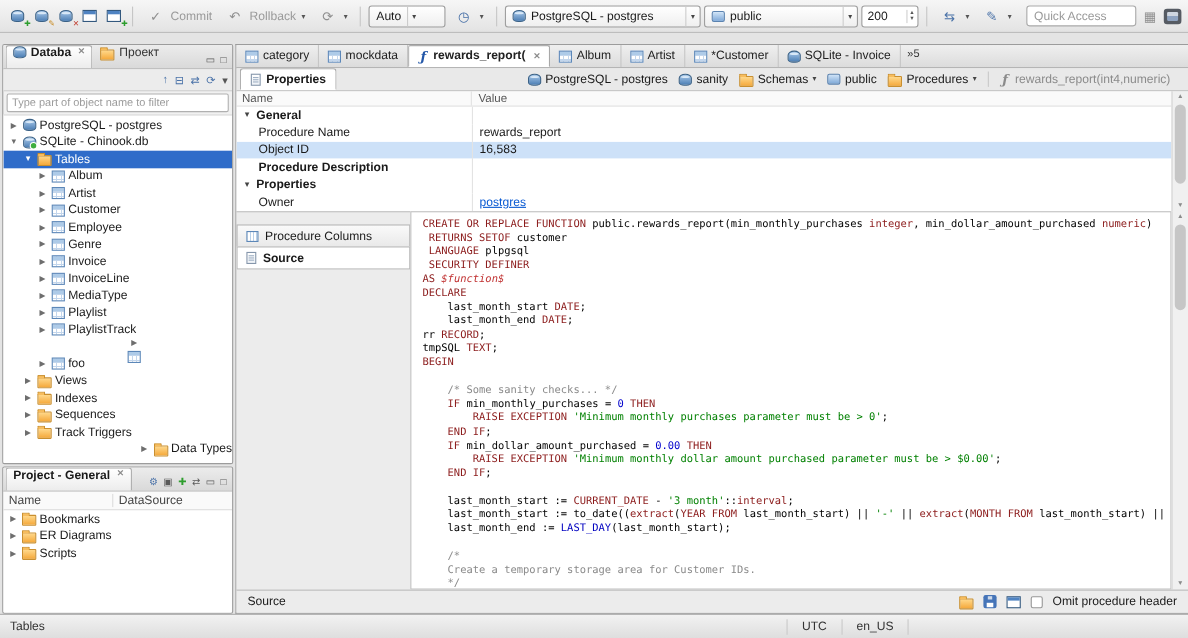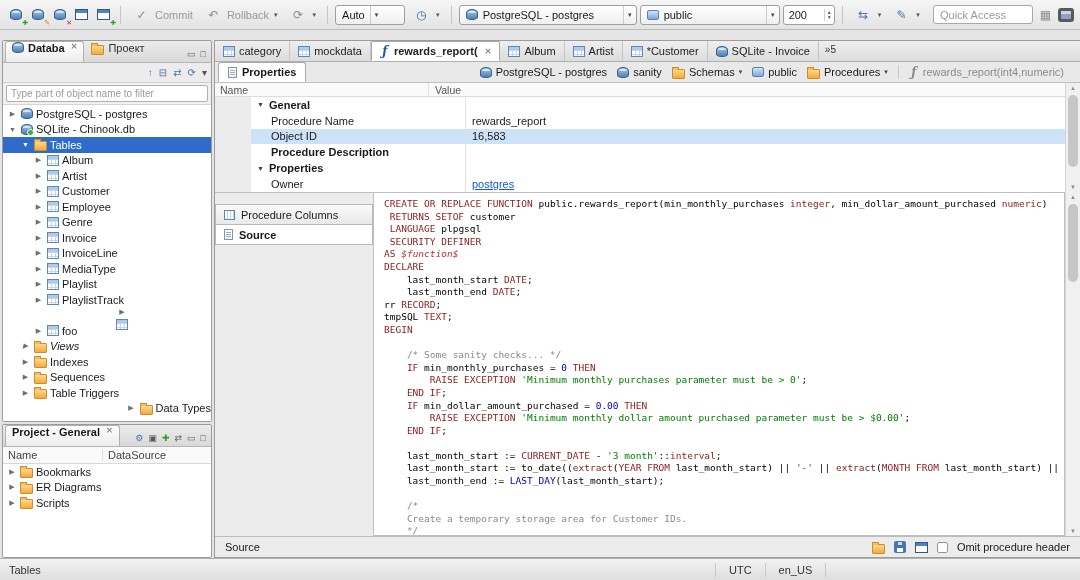--- a/index.html
+++ b/index.html
@@ -93,21 +93,21 @@
   #proptab{height:20px;display:inline-flex;align-items:center;gap:5px;padding:0 9px;margin-left:3px;background:#fff;
     border:1px solid #a8a8a8;border-bottom:1px solid #fff;border-radius:3px 3px 0 0;font-weight:bold;}
   #breadcrumb{margin-left:auto;display:flex;align-items:center;gap:10px;padding-right:16px;height:100%;}
   .bc-item{display:inline-flex;align-items:center;gap:4px;white-space:nowrap;}
   .bc-item .dd{font-size:7px;color:#444;}
   .bc-tail{display:inline-flex;align-items:center;gap:4px;color:#8b8b8b;border-left:1px solid #c9c9c9;padding-left:10px;white-space:nowrap;}
 
   #gheader{position:absolute;left:0;top:42px;right:15px;height:14px;background:#fafafa;border-bottom:1px solid #dcdcdc;display:flex;align-items:center;color:#555;font-size:10.5px;}
   #gheader .c1{width:214px;padding-left:5px;border-right:1px solid #e2e2e2;align-self:stretch;display:flex;align-items:center;}
   #gheader .c2{padding-left:6px;}
-  #grid{position:absolute;left:0;top:56px;right:15px;height:95px;background:#fff;overflow:hidden;margin-left:36px;}
+  #grid{position:absolute;left:0;top:56px;right:15px;height:95px;background:#fff;overflow:hidden;}
   .grow{display:flex;height:15.8px;align-items:stretch;}
   .grow.sel{background:#cde1f8;}
   .grow .ncell{width:214px;display:flex;align-items:center;gap:3px;padding-left:4px;flex:none;}
   .grow .ncell .arrow{width:11px;font-size:7px;color:#444;text-align:center;}
   .grow.group .ncell{font-weight:bold;}
   .grow .b{font-weight:bold;}
   .grow .vcell{flex:1;border-left:1px solid #e3e3e3;display:flex;align-items:center;padding-left:6px;}
   .grow .vcell.link{color:#0b5bd3;text-decoration:underline;}
   #gridsb{position:absolute;right:0;top:42px;width:15px;height:109px;background:#f0f0f0;border-left:1px solid #d5d5d5;}
   #gridsb .thumb{position:absolute;left:2px;right:2px;top:12px;height:72px;background:#c6c6c6;border-radius:6px;}
@@ -315,39 +315,39 @@
       <div class="trow" style="padding-left: 30px; flex-direction: column;">
         <span class="arrow">▶</span>
         <span class="ic i-table"></span>
         <span class="lbl">Track</span>
       </div>
       <div class="trow" style="padding-left: 30px;">
         <span class="arrow">▶</span>
         <span class="ic i-table"></span>
         <span class="lbl">foo</span>
       </div>
-      <div class="trow" style="padding-left: 17px; font-style: italic;">
+      <div class="trow" style="padding-left: 17px;">
         <span class="arrow">▶</span>
         <span class="ic i-folder"></span>
         <span class="lbl">Views</span>
       </div>
       <div class="trow" style="padding-left: 17px;">
         <span class="arrow">▶</span>
         <span class="ic i-folder"></span>
         <span class="lbl">Indexes</span>
       </div>
       <div class="trow" style="padding-left: 17px;">
         <span class="arrow">▶</span>
         <span class="ic i-folder"></span>
         <span class="lbl">Sequences</span>
       </div>
       <div class="trow" style="padding-left: 17px;">
         <span class="arrow">▶</span>
         <span class="ic i-folder"></span>
-        <span class="lbl">Table Triggers</span>
+        <span class="lbl">Track Triggers</span>
       </div>
       <div class="trow" style="padding-left: 17px; justify-content: flex-end;">
         <span class="arrow">▶</span>
         <span class="ic i-folder"></span>
         <span class="lbl">Data Types</span>
       </div>
     </div>
 </div>
 
 <div id="project" class="panel">

